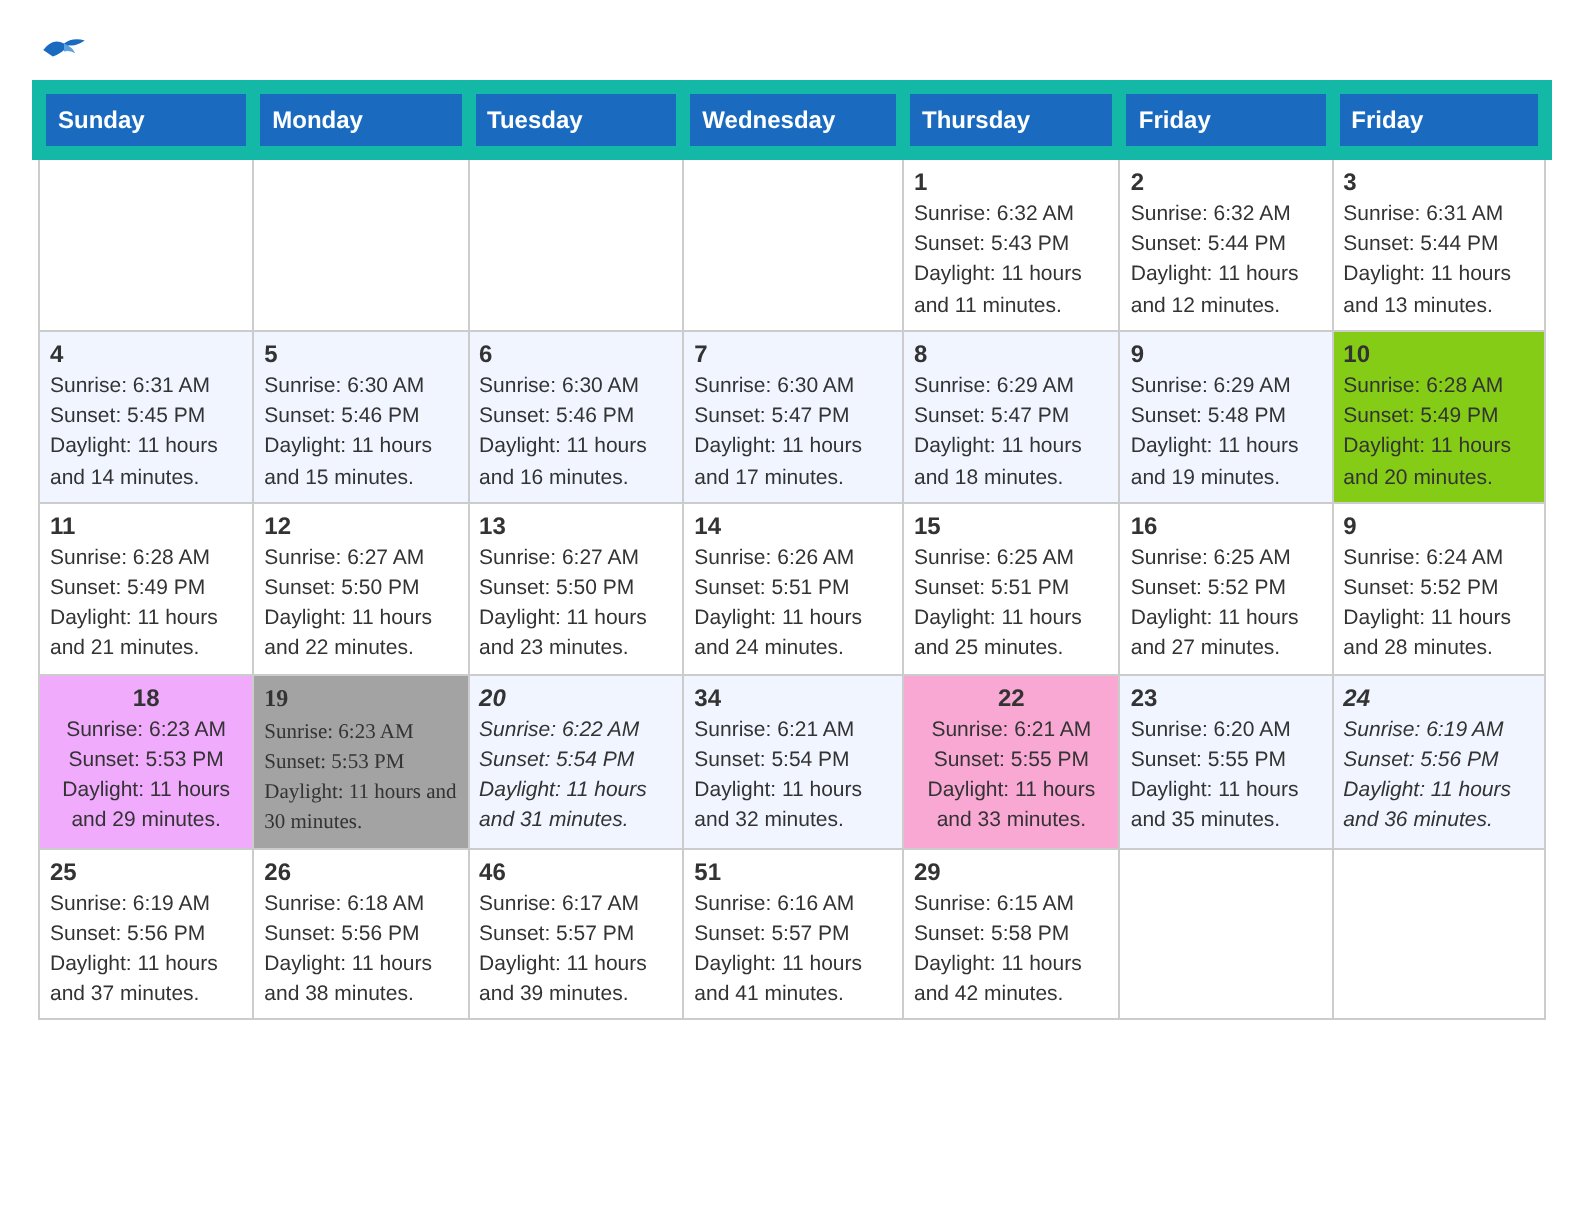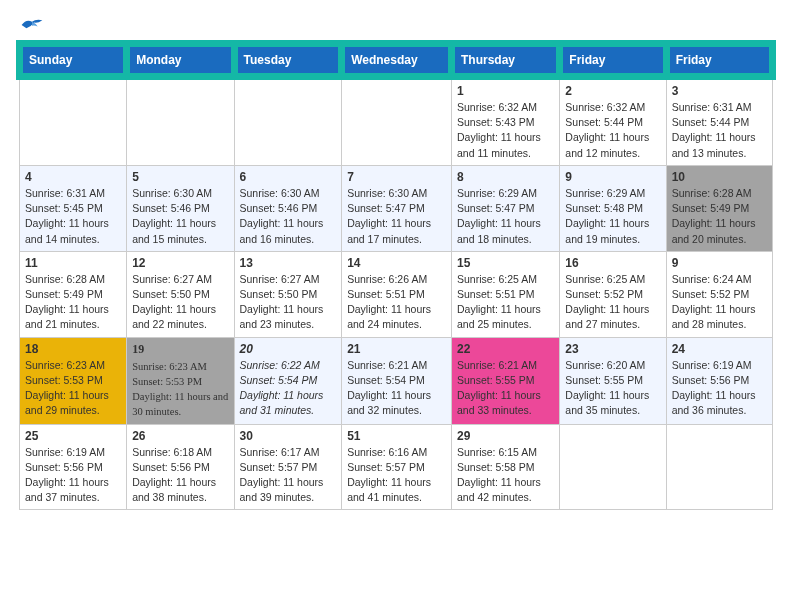--- a/index.html
+++ b/index.html
@@ -165,21 +165,21 @@
           <div class="day-info">Sunrise: 6:30 AM<br>Sunset: 5:47 PM<br>Daylight: 11 hours and 17 minutes.</div>
         </td>
         <td style="background: rgb(240, 245, 255);">
           <span class="day-num">8</span>
           <div class="day-info">Sunrise: 6:29 AM<br>Sunset: 5:47 PM<br>Daylight: 11 hours and 18 minutes.</div>
         </td>
         <td style="background: rgb(240, 245, 255);">
           <span class="day-num">9</span>
           <div class="day-info">Sunrise: 6:29 AM<br>Sunset: 5:48 PM<br>Daylight: 11 hours and 19 minutes.</div>
         </td>
-        <td style="background: #a3a3a3; margin-left: 21px;">
+        <td style="background: #84cc16; margin-left: 21px;">
           <span class="day-num">10</span>
           <div class="day-info">Sunrise: 6:28 AM<br>Sunset: 5:49 PM<br>Daylight: 11 hours and 20 minutes.</div>
         </td>
       </tr>
       <tr>
         <td>
           <span class="day-num">11</span>
           <div class="day-info">Sunrise: 6:28 AM<br>Sunset: 5:49 PM<br>Daylight: 11 hours and 21 minutes.</div>
         </td>
         <td>
@@ -201,60 +201,60 @@
         <td>
           <span class="day-num">16</span>
           <div class="day-info">Sunrise: 6:25 AM<br>Sunset: 5:52 PM<br>Daylight: 11 hours and 27 minutes.</div>
         </td>
         <td>
           <span class="day-num">9</span>
           <div class="day-info">Sunrise: 6:24 AM<br>Sunset: 5:52 PM<br>Daylight: 11 hours and 28 minutes.</div>
         </td>
       </tr>
       <tr>
-        <td style="background: #eab308;">
+        <td style="background: #f0abfc; text-align: center;">
           <span class="day-num">18</span>
           <div class="day-info">Sunrise: 6:23 AM<br>Sunset: 5:53 PM<br>Daylight: 11 hours and 29 minutes.</div>
         </td>
         <td style="background: #a3a3a3; font-family: Liberation Serif, serif;">
           <span class="day-num">19</span>
           <div class="day-info">Sunrise: 6:23 AM<br>Sunset: 5:53 PM<br>Daylight: 11 hours and 30 minutes.</div>
         </td>
         <td style="background: rgb(240, 245, 255); font-style: italic;">
           <span class="day-num">20</span>
           <div class="day-info">Sunrise: 6:22 AM<br>Sunset: 5:54 PM<br>Daylight: 11 hours and 31 minutes.</div>
         </td>
         <td style="background: rgb(240, 245, 255);">
-          <span class="day-num">21</span>
+          <span class="day-num">34</span>
           <div class="day-info">Sunrise: 6:21 AM<br>Sunset: 5:54 PM<br>Daylight: 11 hours and 32 minutes.</div>
         </td>
-        <td style="background: #ec4899;">
+        <td style="background: #f9a8d4; text-align: center;">
           <span class="day-num">22</span>
           <div class="day-info">Sunrise: 6:21 AM<br>Sunset: 5:55 PM<br>Daylight: 11 hours and 33 minutes.</div>
         </td>
         <td style="background: rgb(240, 245, 255);">
           <span class="day-num">23</span>
           <div class="day-info">Sunrise: 6:20 AM<br>Sunset: 5:55 PM<br>Daylight: 11 hours and 35 minutes.</div>
         </td>
-        <td style="background: rgb(240, 245, 255);">
+        <td style="background: rgb(240, 245, 255); font-style: italic;">
           <span class="day-num">24</span>
           <div class="day-info">Sunrise: 6:19 AM<br>Sunset: 5:56 PM<br>Daylight: 11 hours and 36 minutes.</div>
         </td>
       </tr>
       <tr>
         <td>
           <span class="day-num">25</span>
           <div class="day-info">Sunrise: 6:19 AM<br>Sunset: 5:56 PM<br>Daylight: 11 hours and 37 minutes.</div>
         </td>
         <td>
           <span class="day-num">26</span>
           <div class="day-info">Sunrise: 6:18 AM<br>Sunset: 5:56 PM<br>Daylight: 11 hours and 38 minutes.</div>
         </td>
         <td>
-          <span class="day-num">30</span>
+          <span class="day-num">46</span>
           <div class="day-info">Sunrise: 6:17 AM<br>Sunset: 5:57 PM<br>Daylight: 11 hours and 39 minutes.</div>
         </td>
         <td>
           <span class="day-num">51</span>
           <div class="day-info">Sunrise: 6:16 AM<br>Sunset: 5:57 PM<br>Daylight: 11 hours and 41 minutes.</div>
         </td>
         <td>
           <span class="day-num">29</span>
           <div class="day-info">Sunrise: 6:15 AM<br>Sunset: 5:58 PM<br>Daylight: 11 hours and 42 minutes.</div>
         </td>

